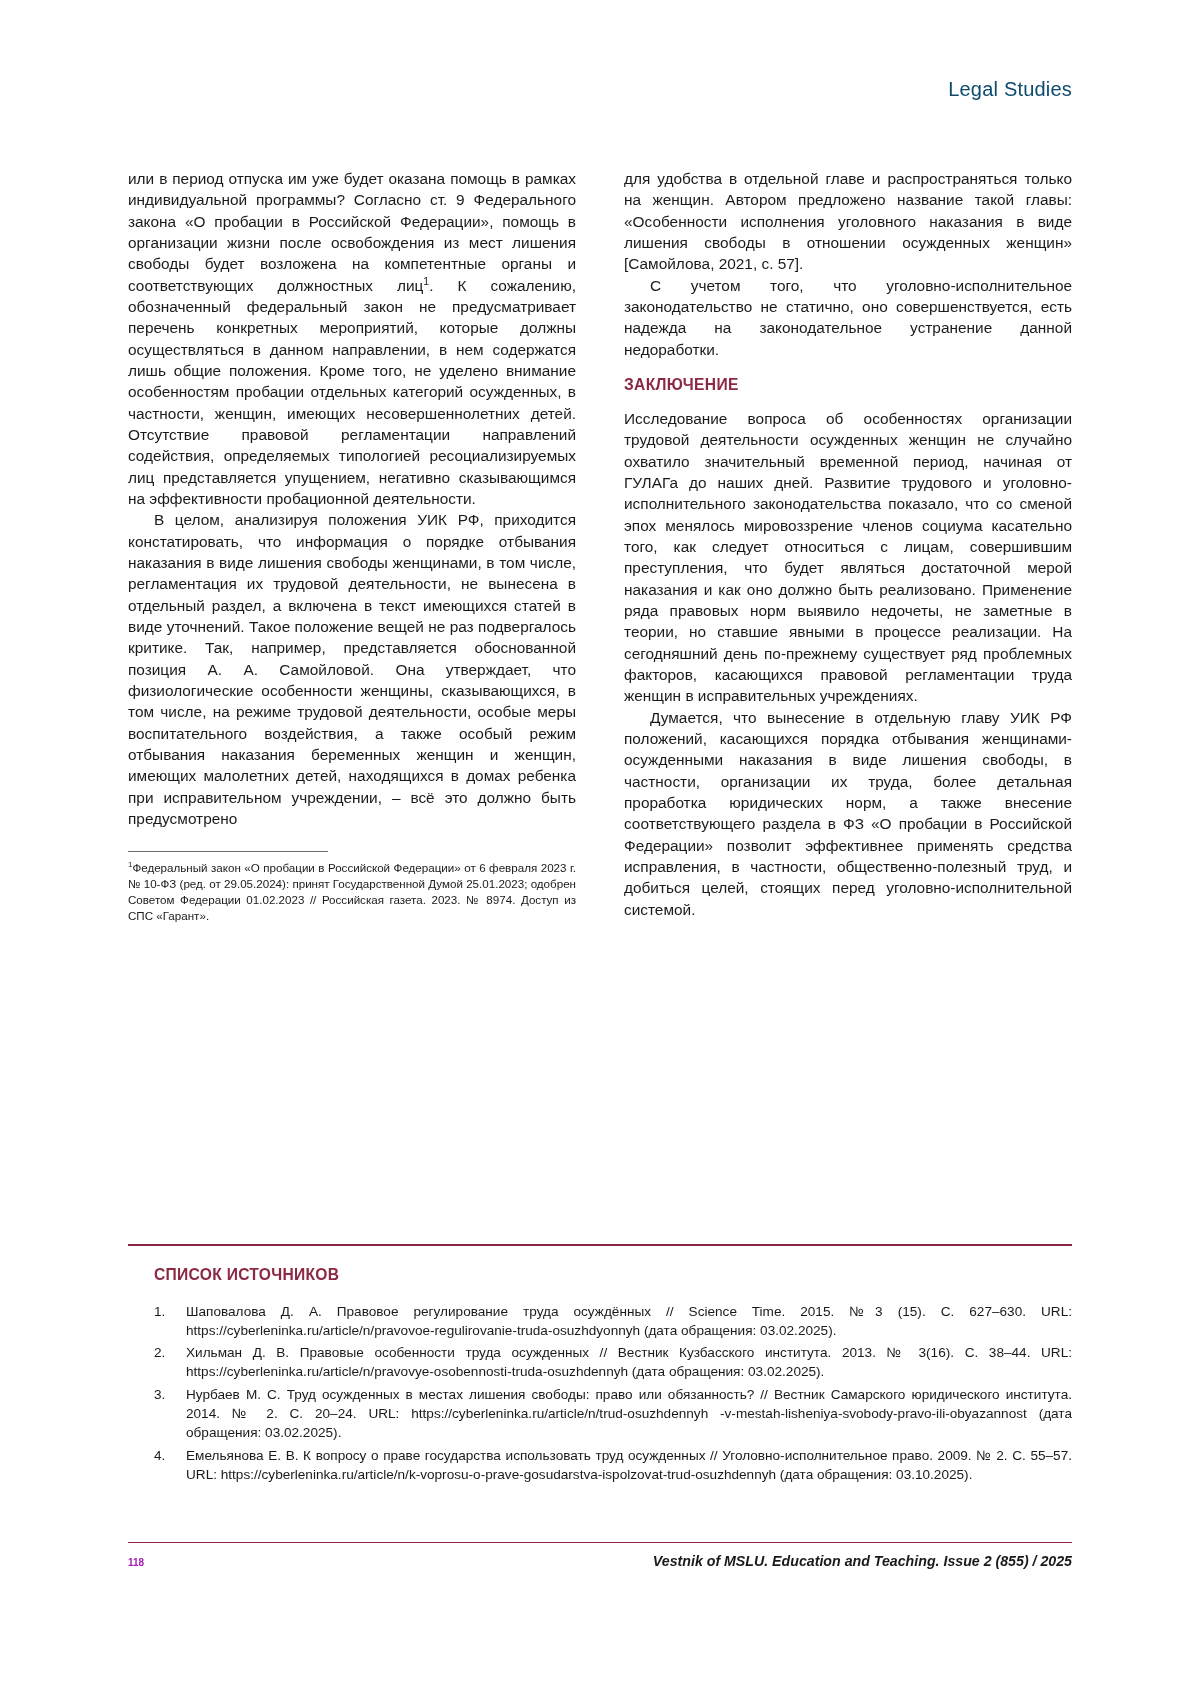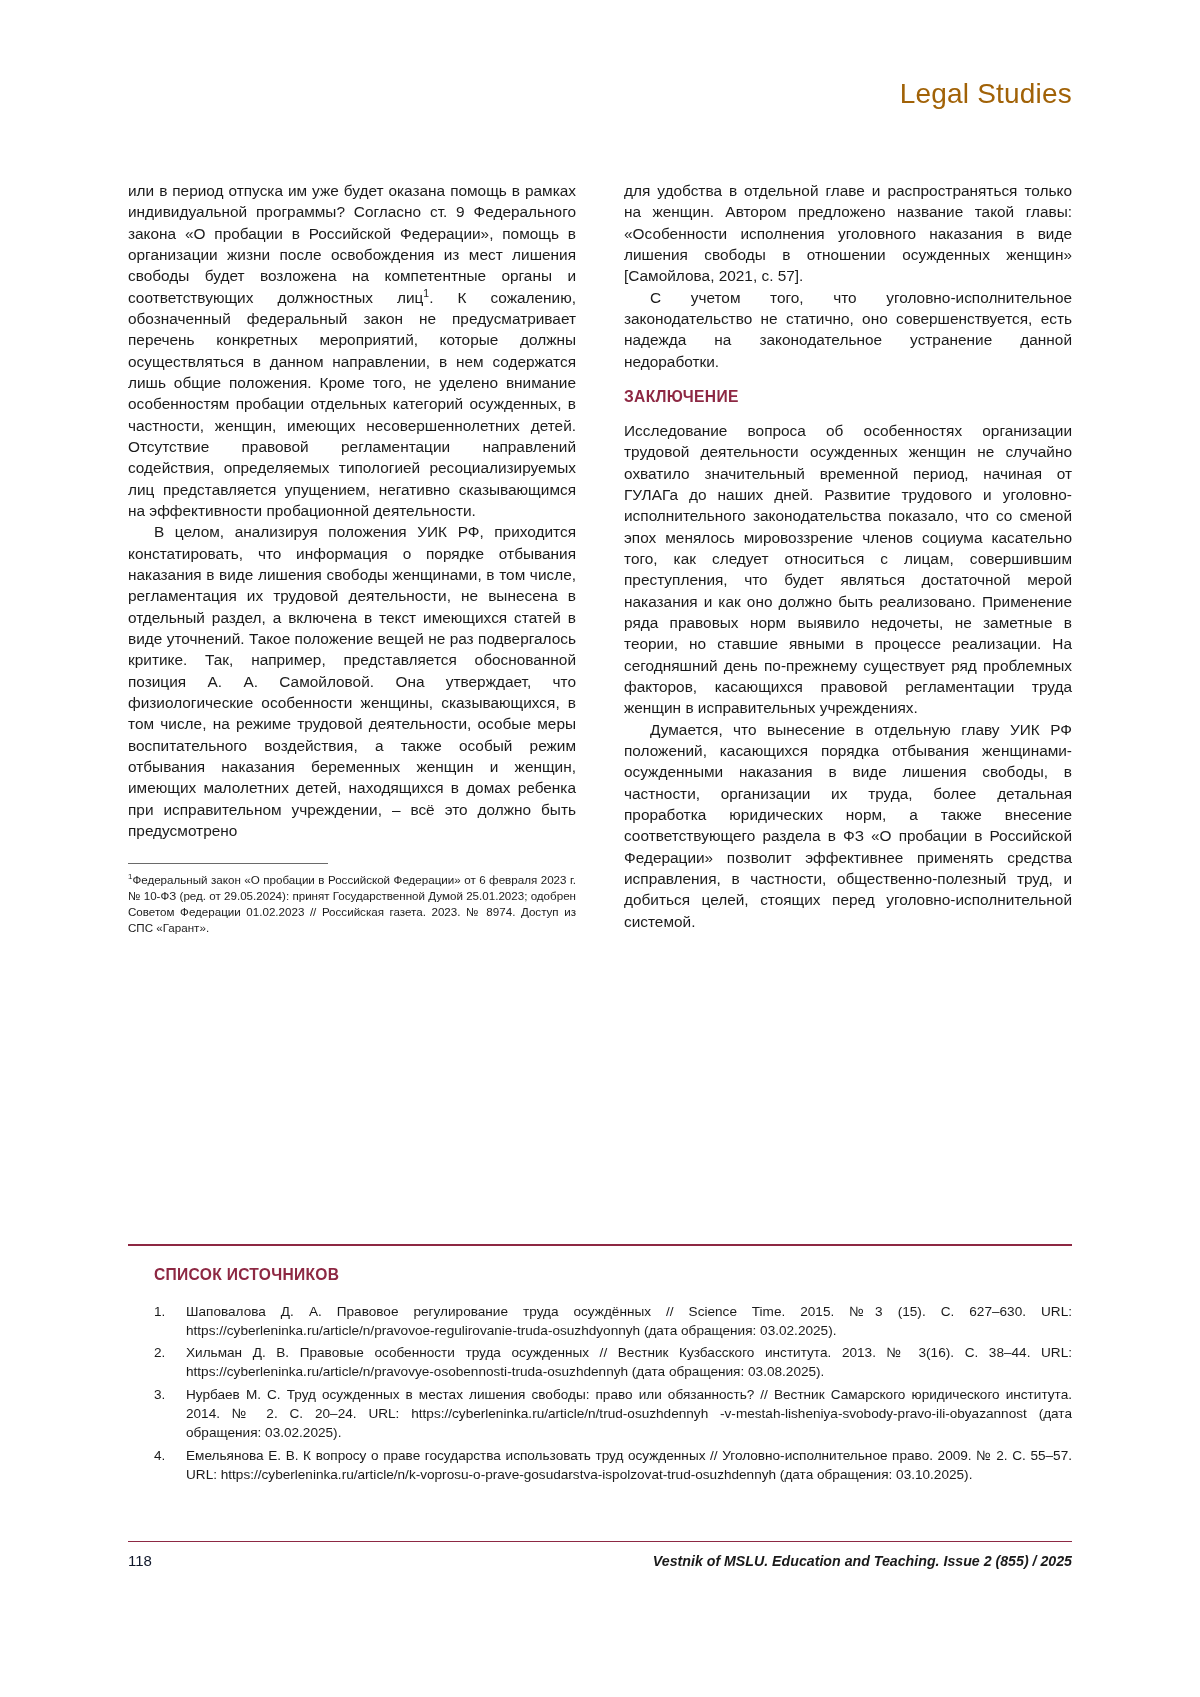--- a/index.html
+++ b/index.html
@@ -17,28 +17,28 @@
   .page {
     position: relative;
     width: 1200px;
     height: 1697px;
     box-sizing: border-box;
   }
   .running-head {
     position: absolute;
     top: 78px;
     right: 128px;
-    font-size: 28px;
-    color: #a16207;
+    font-size: 20px;
+    color: #0c4a6e;
     letter-spacing: 0.2px;
     font-weight: 400;
   }
   .columns {
     position: absolute;
-    top: 180px;
+    top: 168px;
     left: 128px;
     width: 944px;
     display: flex;
     gap: 48px;
   }
   .col {
     width: 448px;
   }
   p.body {
     margin: 0;
@@ -127,23 +127,23 @@
     height: 1.2px;
     background: #8d2843;
     margin-bottom: 10px;
   }
   .footer-row {
     display: flex;
     align-items: baseline;
     justify-content: space-between;
   }
   .page-num {
-    font-size: 15px;
-    font-weight: 400;
-    color: #0f172a;
+    font-size: 10px;
+    font-weight: 700;
+    color: #a21caf;
   }
   .journal-line {
     font-size: 14.2px;
     font-style: italic;
     font-weight: 700;
     color: #1a1a1a;
     margin-left: 22px;
   }
 </style>
 </head>
@@ -179,21 +179,21 @@
   <div class="refs-block">
     <div class="refs-rule"></div>
     <div class="refs-title">СПИСОК ИСТОЧНИКОВ</div>
 
     <div class="ref-item">
       <div class="ref-num">1.</div>
       <div class="ref-text">Шаповалова Д. А. Правовое регулирование труда осуждённых // Science Time. 2015. №3 (15). С. 627–630. URL: https://cyberleninka.ru/article/n/pravovoe-regulirovanie-truda-osuzhdyonnyh (дата обращения: 03.02.2025).</div>
     </div>
     <div class="ref-item">
       <div class="ref-num">2.</div>
-      <div class="ref-text">Хильман Д. В. Правовые особенности труда осужденных // Вестник Кузбасского института. 2013. № 3(16). С. 38–44. URL: https://cyberleninka.ru/article/n/pravovye-osobennosti-truda-osuzhdennyh (дата обращения: 03.08.2025).</div>
+      <div class="ref-text">Хильман Д. В. Правовые особенности труда осужденных // Вестник Кузбасского института. 2013. № 3(16). С. 38–44. URL: https://cyberleninka.ru/article/n/pravovye-osobennosti-truda-osuzhdennyh (дата обращения: 03.02.2025).</div>
     </div>
     <div class="ref-item">
       <div class="ref-num">3.</div>
       <div class="ref-text">Нурбаев М. С. Труд осужденных в местах лишения свободы: право или обязанность? // Вестник Самарского юридического института. 2014. № 2. С. 20–24. URL: https://cyberleninka.ru/article/n/trud-osuzhdennyh -v-mestah-lisheniya-svobody-pravo-ili-obyazannost (дата обращения: 03.02.2025).</div>
     </div>
     <div class="ref-item">
       <div class="ref-num">4.</div>
       <div class="ref-text">Емельянова Е. В. К вопросу о праве государства использовать труд осужденных // Уголовно-исполнительное право. 2009. № 2. С. 55–57. URL: https://cyberleninka.ru/article/n/k-voprosu-o-prave-gosudarstva-ispolzovat-trud-osuzhdennyh (дата обращения: 03.10.2025).</div>
     </div>
   </div>

